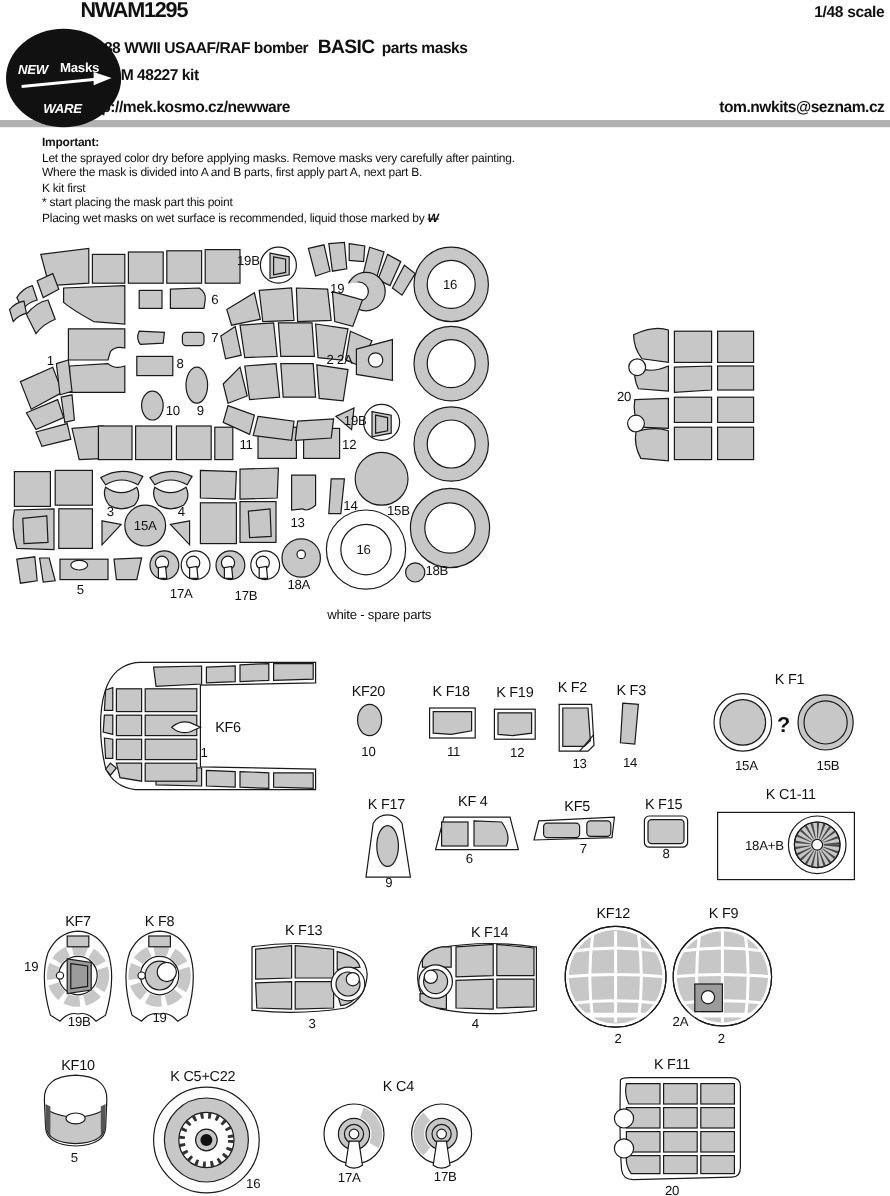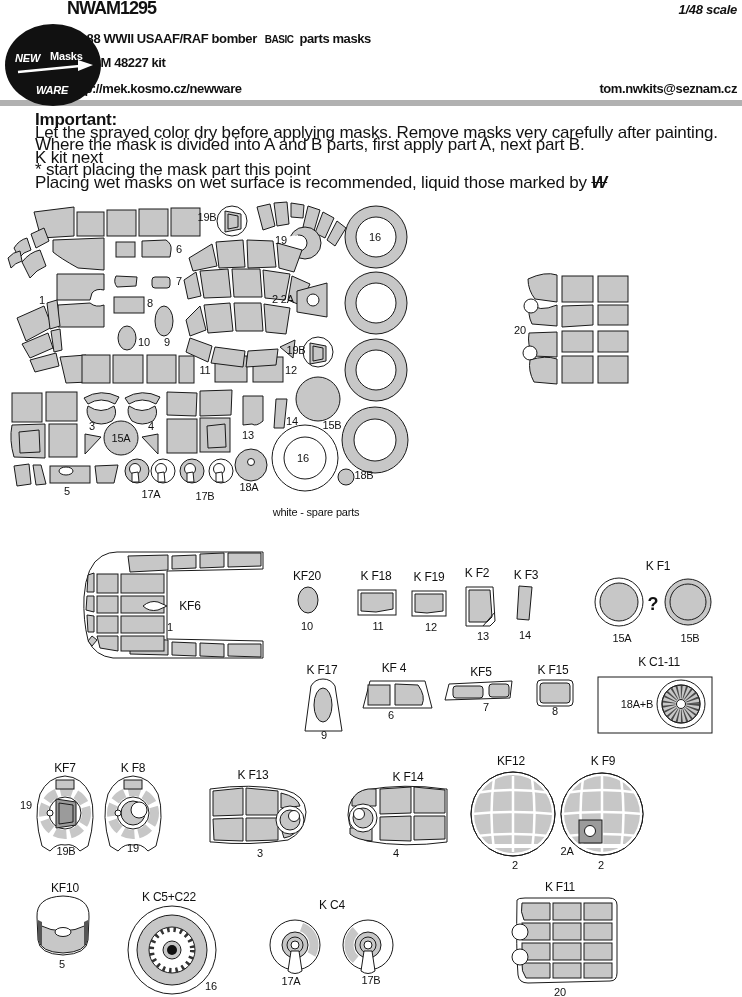--- a/index.html
+++ b/index.html
@@ -1,27 +1,27 @@
 <!DOCTYPE html>
 <html><head>
 <meta charset="utf-8">
 <style>
   html,body{margin:0;padding:0;}
   body{width:742px;height:997px;background:#fff;position:relative;overflow:hidden;
        font-family:"Liberation Sans",sans-serif;color:#111;}
   .abs{position:absolute;}
   .hdr-code{left:67px;top:-2px;font-size:18px;font-weight:bold;letter-spacing:-1px;}
-  .hdr-scale{right:5px;top:2px;font-size:13px;font-weight:bold;letter-spacing:-0.3px;font-style:italic;}
+  .hdr-scale{right:5px;top:2px;font-size:13px;font-weight:bold;letter-spacing:-0.3px;}
   .hdr-title{left:69px;top:31px;font-size:13px;font-weight:bold;letter-spacing:-0.4px;white-space:nowrap;}
-  .hdr-title .basic{font-size:10px;padding:0 6px 0 8px;letter-spacing:-0.5px;}
+  .hdr-title .basic{font-size:16px;padding:0 6px 0 8px;letter-spacing:-0.5px;}
   .hdr-kit{left:69px;top:55px;font-size:13px;font-weight:bold;letter-spacing:-0.4px;}
   .hdr-url{left:69px;top:81px;font-size:13px;font-weight:bold;letter-spacing:-0.4px;}
   .hdr-email{right:5px;top:81px;font-size:13px;font-weight:bold;letter-spacing:-0.4px;}
   .hdr-bar{left:0;top:100px;width:742px;height:6px;background:#b1b1b1;}
-  .imp{left:35px;top:114px;font-size:17px;line-height:12.6px;letter-spacing:-0.2px;white-space:nowrap;}
+  .imp{left:35px;top:114px;font-size:10px;line-height:12.6px;letter-spacing:-0.2px;white-space:nowrap;}
   .imp .h{font-weight:bold;}
   .wmark{font-weight:bold;font-style:italic;text-decoration:line-through;}
   svg text{font-family:"Liberation Sans",sans-serif;fill:#111;font-size:11px;text-anchor:middle;letter-spacing:-0.2px;}
   svg text.gname{font-size:12px;}
   svg text.q{font-size:18px;font-weight:bold;}
   .m{fill:#c7c7c7;stroke:#1a1a1a;stroke-width:1;}
   .w{fill:#ffffff;stroke:#1a1a1a;stroke-width:1;}
   .d{fill:#9b9b9b;stroke:#1a1a1a;stroke-width:1;}
   .ln{fill:none;stroke:#1a1a1a;stroke-width:1;}
   .wl{fill:none;stroke:#ffffff;stroke-width:2.5;}
@@ -46,21 +46,21 @@
   <text x="48" y="38" class="logo-txt" font-size="13">Masks</text>
   <line x1="16" y1="50" x2="78" y2="44" stroke="#fff" stroke-width="2.5"></line>
   <polygon points="76,38 91,43 76,49" fill="#fff"></polygon>
   <text x="34" y="72" class="logo-txt" font-size="15" font-style="italic">WARE</text>
 </svg>
 
 <div class="abs imp">
   <div class="h">Important:</div>
   <div>Let the sprayed color dry before applying masks. Remove masks very carefully after painting.</div>
   <div>Where the mask is divided into A and B parts, first apply part A, next part B.</div>
-  <div>K kit next</div>
+  <div>K kit first</div>
   <div>* start placing the mask part this point</div>
   <div><span>Placing wet masks on wet surface is recommended, liquid those marked by</span> <span class="wmark">W</span></div>
 </div>
 
 <svg class="abs" style="left:0;top:0;" width="742" height="997" viewBox="0 0 742 997">
 
   <g>
     <polygon class="m" points="34,212 74,207 74,236 41,238"></polygon>
     <rect class="m" x="77" y="212" width="27" height="24"></rect>
     <rect class="m" x="107" y="210" width="29" height="26"></rect>

